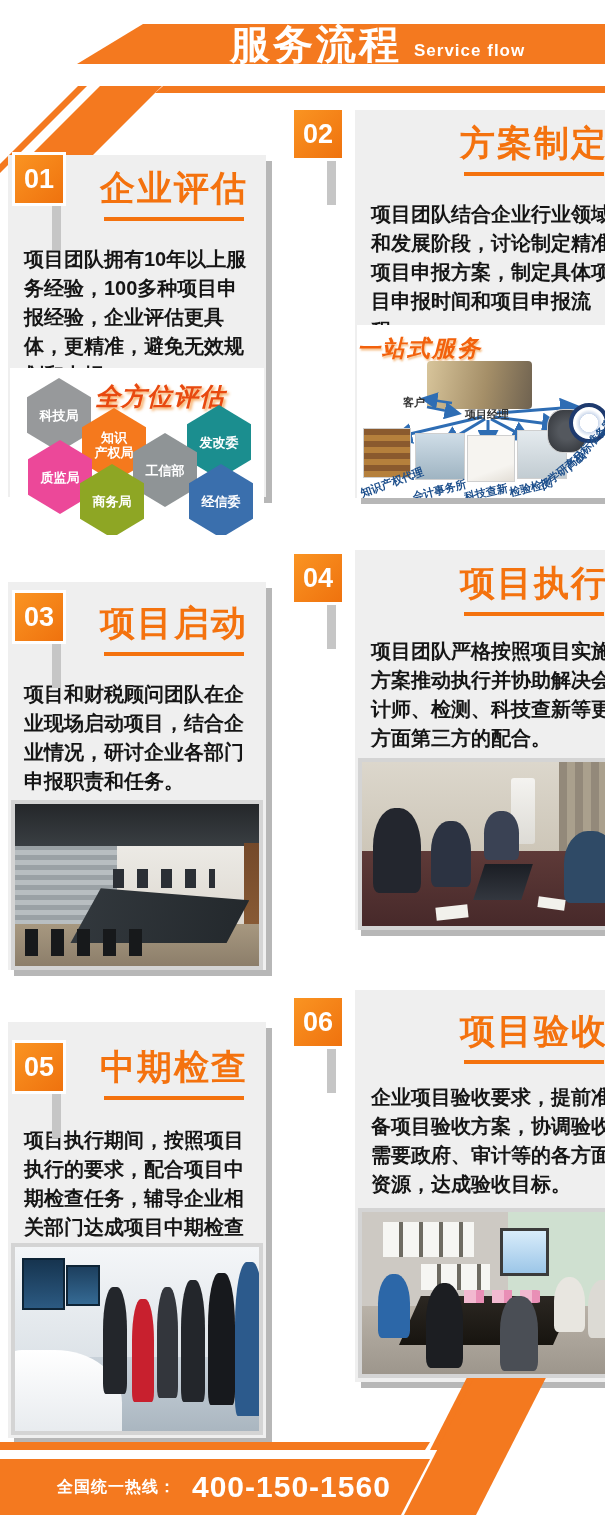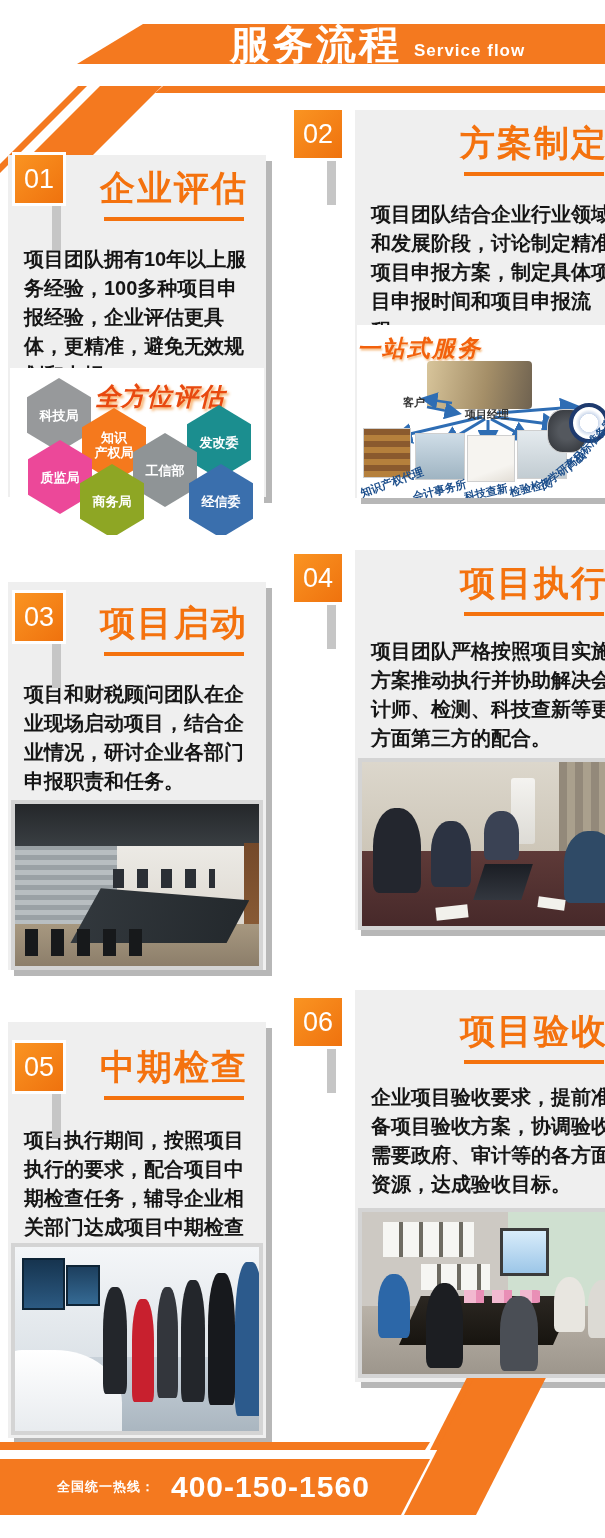--- a/index.html
+++ b/index.html
@@ -20,21 +20,21 @@
   .hdr-slash-thin{left:78px;top:86px;width:9px;height:88px;background:#f4791f;
                   transform:skewX(-45deg);transform-origin:top left;}
 
   
   .panel{position:absolute;background:#efefef;box-shadow:6px 6px 0 #b7b7b7;}
   .panel-l{left:8px;width:258px;}
   .panel-r{left:343px;width:280px;margin-left:12px;}
   .badge{position:absolute;width:48px;height:48px;background:linear-gradient(135deg,#fa9422,#ef720e);
          border:3px solid #fff;box-sizing:content-box;
          display:flex;align-items:center;justify-content:center;
-         color:#fff;font-size:27px;font-weight:400;z-index:5;}
+         color:#fff;font-size:27px;font-weight:700;z-index:5;}
   .ribbon{position:absolute;width:9px;height:52px;background:#c6c6c6;z-index:4;}
   .card-title{position:absolute;top:14px;text-align:center;color:#f4720e;
               font-size:35px;font-weight:900;letter-spacing:2px;line-height:1.1;}
   .tl{left:82px;right:8px;} .tr{left:86px;right:8px;}
   .card-title .rule{display:block;width:140px;height:4px;background:#f4720e;margin:9px auto 0;}
   .card-body{position:absolute;left:16px;right:14px;top:90px;
              font-size:20px;line-height:29px;font-weight:700;color:#151515;
              text-align:left;word-break:break-all;}
   .imgarea{position:absolute;left:2px;right:2px;background:#fff;overflow:hidden;}
   .photo{position:absolute;left:3px;right:3px;border:4px solid #d4d4d4;box-sizing:border-box;overflow:hidden;}
@@ -67,21 +67,21 @@
   .ftr-wrap{left:0;top:1370px;width:605px;height:145px;overflow:hidden;}
   .ftr-stripe{position:absolute;left:0;top:72px;width:430px;height:8px;background:#f4791f;
               clip-path:polygon(0 0,100% 0,calc(100% - 5px) 100%,0 100%);}
   .ftr-thin-slash{position:absolute;left:430px;top:8px;width:11px;height:72px;background:#f4791f;
                   transform:skewX(-27deg);transform-origin:bottom left;}
   .ftr-band{position:absolute;left:0;top:89px;width:455px;height:56px;background:#f4791f;
             clip-path:polygon(0 0,calc(100% - 25px) 0,calc(100% - 54px) 100%,0 100%);
             display:flex;align-items:center;}
   .ftr-wide-slash{position:absolute;left:404px;top:8px;width:72px;height:137px;background:#f4791f;
                   transform:skewX(-27deg);transform-origin:bottom left;}
-  .ftr-label{margin-left:57px;color:#fff;font-size:13px;font-weight:800;letter-spacing:1px;}
+  .ftr-label{margin-left:57px;color:#fff;font-size:16px;font-weight:800;letter-spacing:1px;}
   .ftr-phone{color:#fff;font-size:30px;font-weight:800;margin-left:16px;letter-spacing:1px;}
 </style>
 </head>
 <body>
 
 <div class="canvas">
 
   <div class="abs hdr-slash-thin"></div>
   <div class="abs hdr-slash-wide"></div>
   <div class="abs hdr-stripe"></div>

